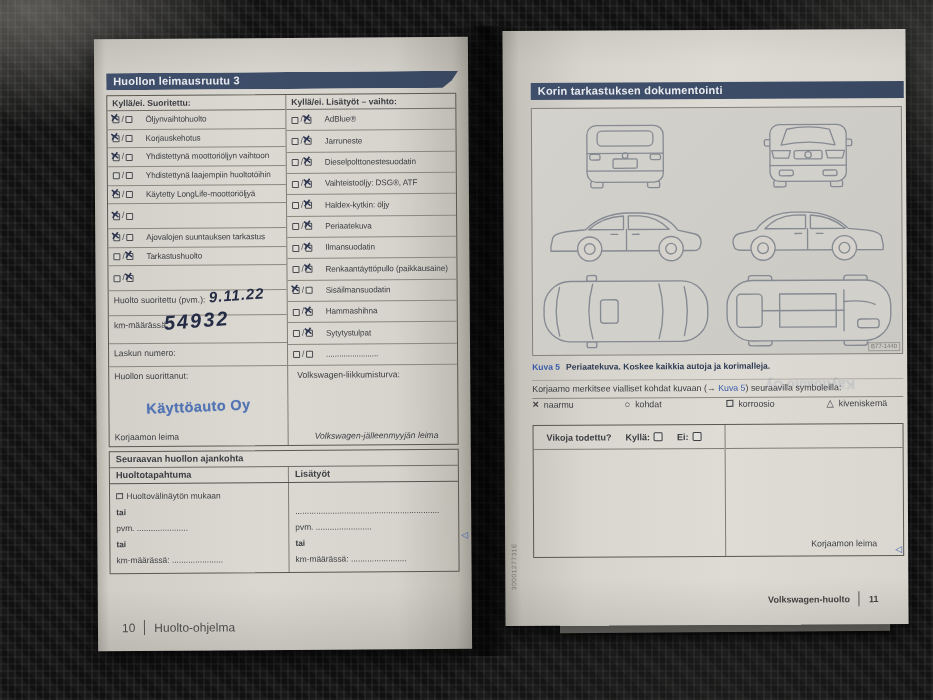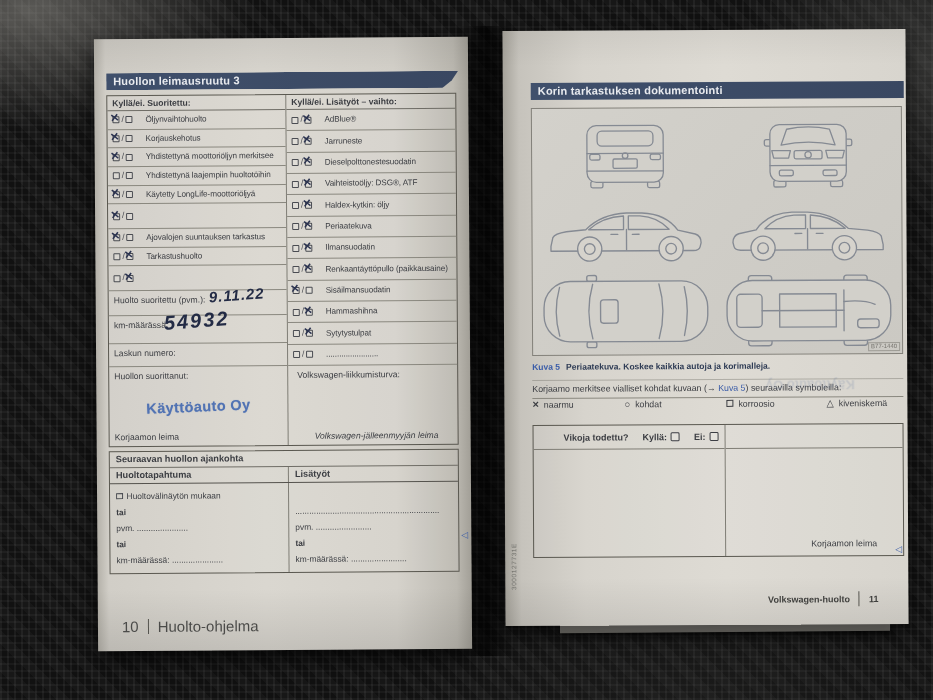--- a/index.html
+++ b/index.html
@@ -74,21 +74,21 @@
   .next-head{display:grid;grid-template-columns:179px 1fr;border-bottom:1.4px solid #55534e;}
   .next-head>div{padding:2px 6px 3px;font-weight:bold;font-size:9.2px;}
   .next-head>div:first-child{border-right:1px solid #7f7d75;}
   .next-body{display:grid;grid-template-columns:179px 1fr;min-height:86px;}
   .next-body>div{padding:4px 6px 5px;font-size:8.4px;}
   .next-body>div:first-child{border-right:1px solid #7f7d75;}
   .nline{height:16px;display:flex;align-items:center;gap:4px;white-space:nowrap;overflow:hidden;}
   .nline.bold{font-weight:bold;}
   .sqbox{width:6.5px;height:6.5px;border:1.1px solid #4a4c52;flex:none;}
 
-  .footer-left{position:absolute;left:24px;bottom:16px;display:flex;align-items:center;gap:9px;font-size:15px;color:#4b4b49;}
+  .footer-left{position:absolute;left:24px;bottom:16px;display:flex;align-items:center;gap:9px;font-size:12px;color:#4b4b49;}
   .footer-right{position:absolute;right:30px;bottom:18px;display:flex;align-items:center;gap:9px;font-size:9px;color:#3f3f3d;font-weight:bold;}
   .vdiv{width:1px;height:15px;background:#55544f;}
   .nav-arrow{position:absolute;color:#3a5ca8;font-size:9px;line-height:1;}
 
   
   .diagram-box{position:absolute;left:28px;top:77px;width:371px;height:248px;border:1px solid #83817a;
     background:linear-gradient(135deg,#d3d1cb,#cbc9c3);}
   .diagram-grid{display:grid;grid-template-columns:1fr 1fr;grid-template-rows:1fr 1fr 1fr;height:100%;
     align-items:center;justify-items:center;padding:4px 2px;}
   .car svg{display:block;}
@@ -104,21 +104,21 @@
   .sym-item{display:flex;align-items:center;gap:5px;}
   .sym-g{font-size:9.5px;line-height:1;color:#3b3d42;}
   .sym-g.x{font-weight:bold;font-size:11px;}
   .sym-sq{width:7px;height:7px;border:1.3px solid #3b3d42;flex:none;}
 
   .def-table{position:absolute;left:28px;top:394px;width:371px;height:133px;border:1.2px solid #5a5850;
     display:grid;grid-template-columns:192px 1fr;background:rgba(255,255,255,.05);}
   .def-col{display:flex;flex-direction:column;min-width:0;position:relative;}
   .def-col.c1{border-right:1px solid #7f7d75;}
   .def-row1{flex:none;height:24px;border-bottom:1px solid #7f7d75;display:flex;align-items:center;gap:14px;
-    padding-left:30px;font-size:9px;font-weight:bold;text-align:center;}
+    padding-left:13px;font-size:9px;font-weight:bold;text-align:center;}
   .def-row1 .pair{display:flex;align-items:center;gap:4px;}
   .bigbox{width:9px;height:9px;border:1.6px solid #3c3e44;border-radius:1.5px;background:rgba(255,255,255,.2);}
   .def-body{flex:1;padding:3px 6px 0 6px;font-size:8.8px;}
   .ruleline{height:16px;border-bottom:1px solid #a7a59d;}
   .stamp-label{position:absolute;right:26px;bottom:7px;font-size:8.8px;}
   .ghost-stamp{position:absolute;left:226px;top:348px;width:160px;text-align:center;
     transform:rotate(180deg);color:rgba(80,100,150,.17);font-weight:bold;font-size:13px;filter:blur(.4px);}
   .spine-code{position:absolute;left:5px;top:512px;writing-mode:vertical-rl;transform:rotate(180deg);
     font-size:6.5px;letter-spacing:.6px;color:#71716c;}
 </style>
@@ -154,21 +154,21 @@
               <span class="cb cb2"></span>
             </span>
           <span class="cblabel">Korjauskehotus</span>
         </div>
         <div class="cbrow mark-first">
           <span class="cbpair">
               <span class="cb cb1"></span>
               <span class="slash">/</span>
               <span class="cb cb2"></span>
             </span>
-          <span class="cblabel">Yhdistettynä moottoriöljyn merkitsee</span>
+          <span class="cblabel">Yhdistettynä moottoriöljyn vaihtoon</span>
         </div>
         <div class="cbrow mark-none">
           <span class="cbpair">
               <span class="cb cb1"></span>
               <span class="slash">/</span>
               <span class="cb cb2"></span>
             </span>
           <span class="cblabel">Yhdistettynä laajempiin huoltotöihin</span>
         </div>
         <div class="cbrow mark-first">

